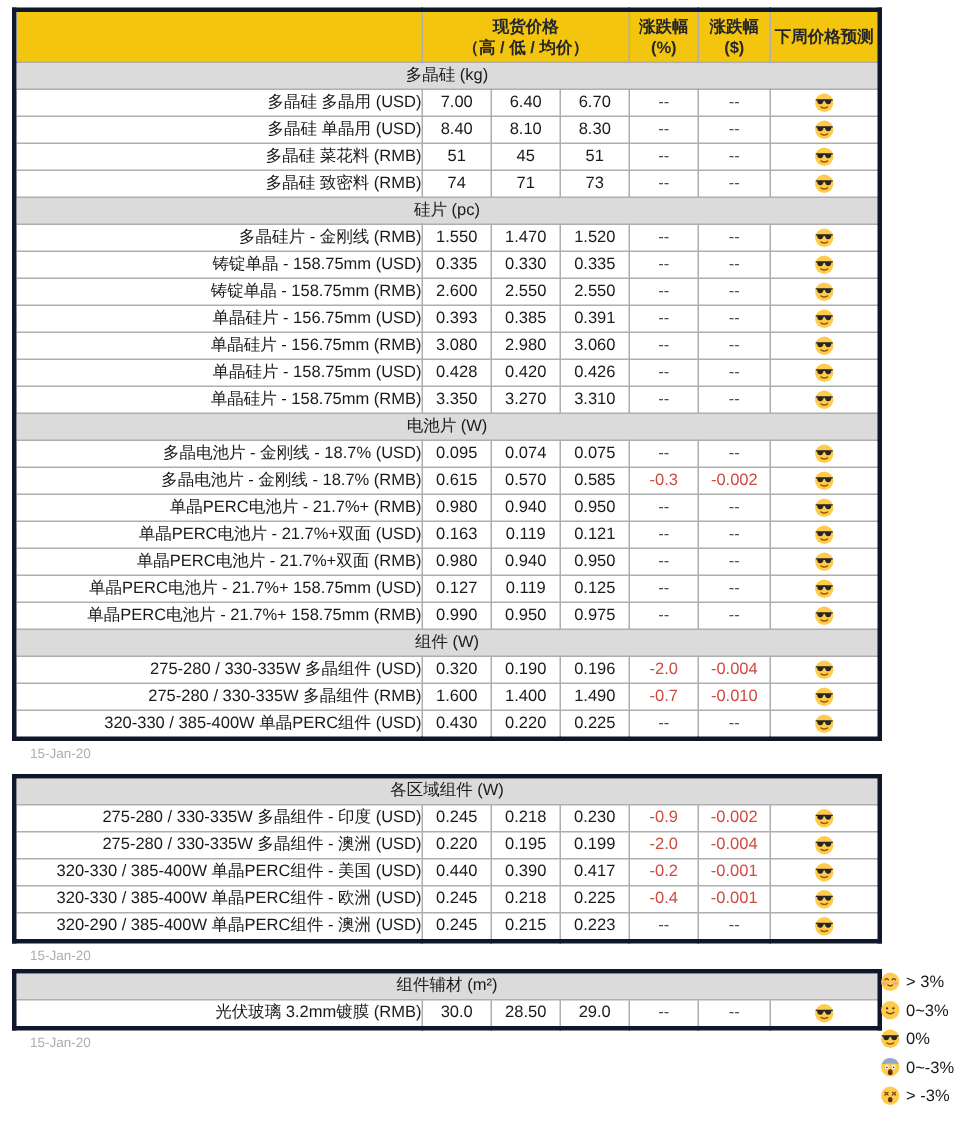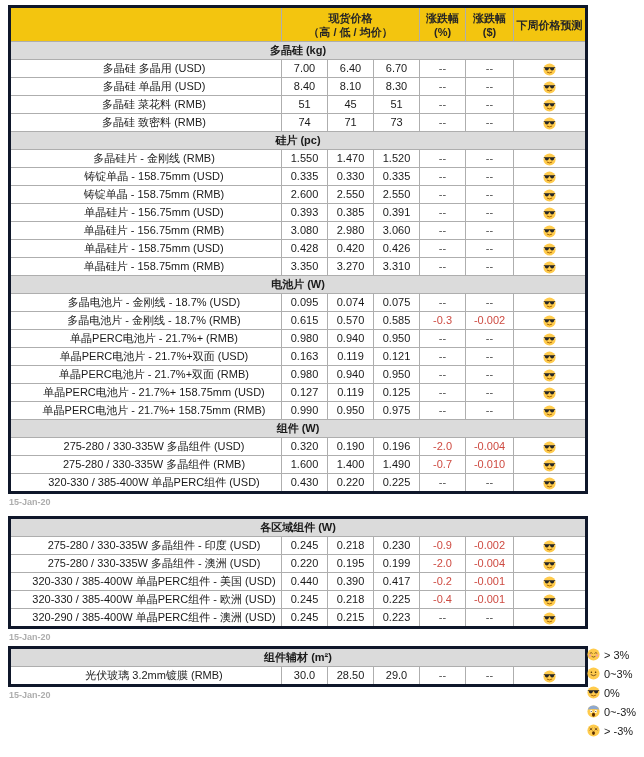--- a/index.html
+++ b/index.html
@@ -18,31 +18,30 @@
     border:1px solid #aeaeae;
     font-size:11px;padding:0;height:17px;line-height:17px;
     white-space:nowrap;overflow:hidden;
   }
   thead th{
     background:#F3C50F;color:#262626;font-weight:bold;
     height:33px;line-height:normal;vertical-align:middle;text-align:center;
   }
   thead th div{line-height:14px;font-size:11px;}
   .section-row td{
-    background:#DBDBDB;font-weight:bold;text-align:center;color:#1a1a1a;
+    background:#DBDBDB;font-weight:normal;text-align:center;color:#1a1a1a;
   }
   .data-row td{background:#ffffff;text-align:center;}
-  .data-row td.c-item{text-align:center;padding-left:16px;}
+  .data-row td.c-item{text-align:right;padding-left:16px;}
   .neg{color:#CE4B42;}
   .dash{color:#4f4f4f;}
   td.c-forecast svg{width:13px;height:13px;vertical-align:middle;}
   .date{
     font-size:9px;color:#ADADAD;height:10px;line-height:10px;
-    margin:3px 0 9px 1px;
-    font-weight:bold;
+    margin:3px 0 9px 12px;
   }
   .date.tight{margin-bottom:4px;}
   .legend{
     position:absolute;left:585px;top:645px;width:59px;
   }
   .legend-item{
     display:flex;align-items:center;height:19px;font-size:11px;color:#1a1a1a;
   }
   .legend-item svg{width:13px;height:13px;margin:0 4px 0 2px;flex:0 0 auto;}
   .legend-item .lbl{white-space:nowrap;}

